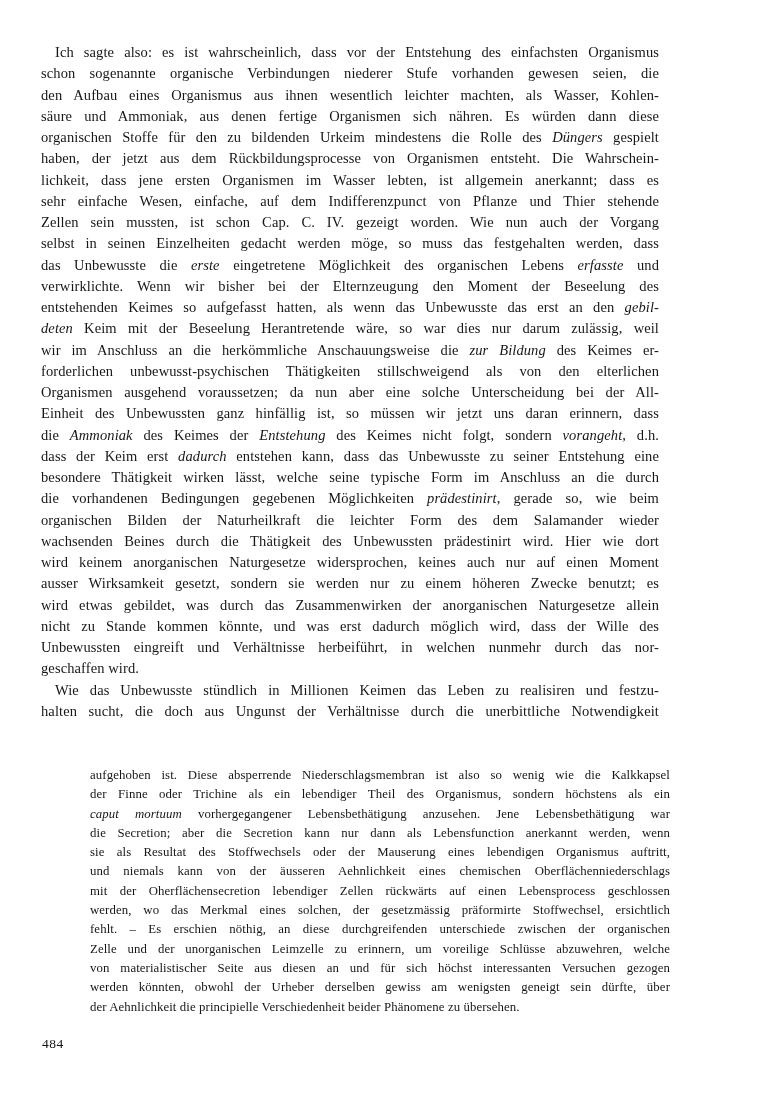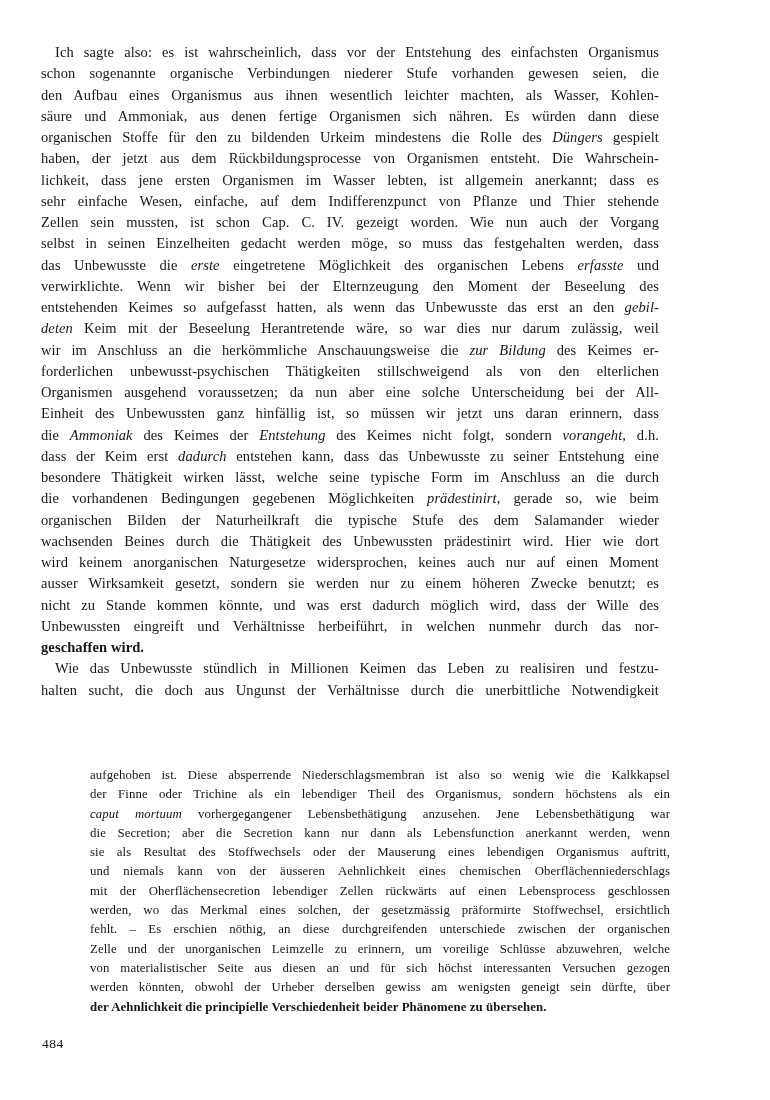--- a/index.html
+++ b/index.html
@@ -30,21 +30,20 @@
     line-height: 19.3px;
     letter-spacing: 0.1px;
     margin-left: 12px;
   }
   .tline {
     text-align: justify;
     text-align-last: justify;
   }
   .tline.last {
     text-align-last: left;
-    font-weight: bold;
   }
   .tline.indent {
     text-indent: 14px;
   }
   .tline i { font-style: italic; }
   .page-number {
     position: absolute;
     left: 42px; top: 1036px;
     font-size: 13.5px;
     letter-spacing: 0.5px;
@@ -71,24 +70,25 @@
       <div class="tline">entstehenden Keimes so aufgefasst hatten, als wenn das Unbewusste das erst an den <i>gebil-</i></div>
       <div class="tline"><i>deten</i> Keim mit der Beseelung Herantretende wäre, so war dies nur darum zulässig, weil</div>
       <div class="tline">wir im Anschluss an die herkömmliche Anschauungsweise die <i>zur Bildung</i> des Keimes er-</div>
       <div class="tline">forderlichen unbewusst-psychischen Thätigkeiten stillschweigend als von den elterlichen</div>
       <div class="tline">Organismen ausgehend voraussetzen; da nun aber eine solche Unterscheidung bei der All-</div>
       <div class="tline">Einheit des Unbewussten ganz hinfällig ist, so müssen wir jetzt uns daran erinnern, dass</div>
       <div class="tline">die <i>Ammoniak</i> des Keimes der <i>Entstehung</i> des Keimes nicht folgt, sondern <i>vorangeht</i>, d.h.</div>
       <div class="tline">dass der Keim erst <i>dadurch</i> entstehen kann, dass das Unbewusste zu seiner Entstehung eine</div>
       <div class="tline">besondere Thätigkeit wirken lässt, welche seine typische Form im Anschluss an die durch</div>
       <div class="tline">die vorhandenen Bedingungen gegebenen Möglichkeiten <i>prädestinirt</i>, gerade so, wie beim</div>
-      <div class="tline">organischen Bilden der Naturheilkraft die typische Stufe des dem Salamander wieder</div>
+      <div class="tline">organischen Bilden der Naturheilkraft die leichter Form des dem Salamander wieder</div>
       <div class="tline">wachsenden Beines durch die Thätigkeit des Unbewussten prädestinirt wird. Hier wie dort</div>
       <div class="tline">wird keinem anorganischen Naturgesetze widersprochen, keines auch nur auf einen Moment</div>
       <div class="tline">ausser Wirksamkeit gesetzt, sondern sie werden nur zu einem höheren Zwecke benutzt; es</div>
+      <div class="tline">wird etwas gebildet, was durch das Zusammenwirken der anorganischen Naturgesetze allein</div>
       <div class="tline">nicht zu Stande kommen könnte, und was erst dadurch möglich wird, dass der Wille des</div>
       <div class="tline">Unbewussten eingreift und Verhältnisse herbeiführt, in welchen nunmehr durch das nor-</div>
       <div class="tline last">geschaffen wird.</div>
       <div class="tline indent">Wie das Unbewusste stündlich in Millionen Keimen das Leben zu realisiren und festzu-</div>
       <div class="tline">halten sucht, die doch aus Ungunst der Verhältnisse durch die unerbittliche Notwendigkeit</div>
     </div>
   <div class="footnote">
       <div class="tline">aufgehoben ist. Diese absperrende Niederschlagsmembran ist also so wenig wie die Kalkkapsel</div>
       <div class="tline">der Finne oder Trichine als ein lebendiger Theil des Organismus, sondern höchstens als ein</div>
       <div class="tline"><i>caput mortuum</i> vorhergegangener Lebensbethätigung anzusehen. Jene Lebensbethätigung war</div>

